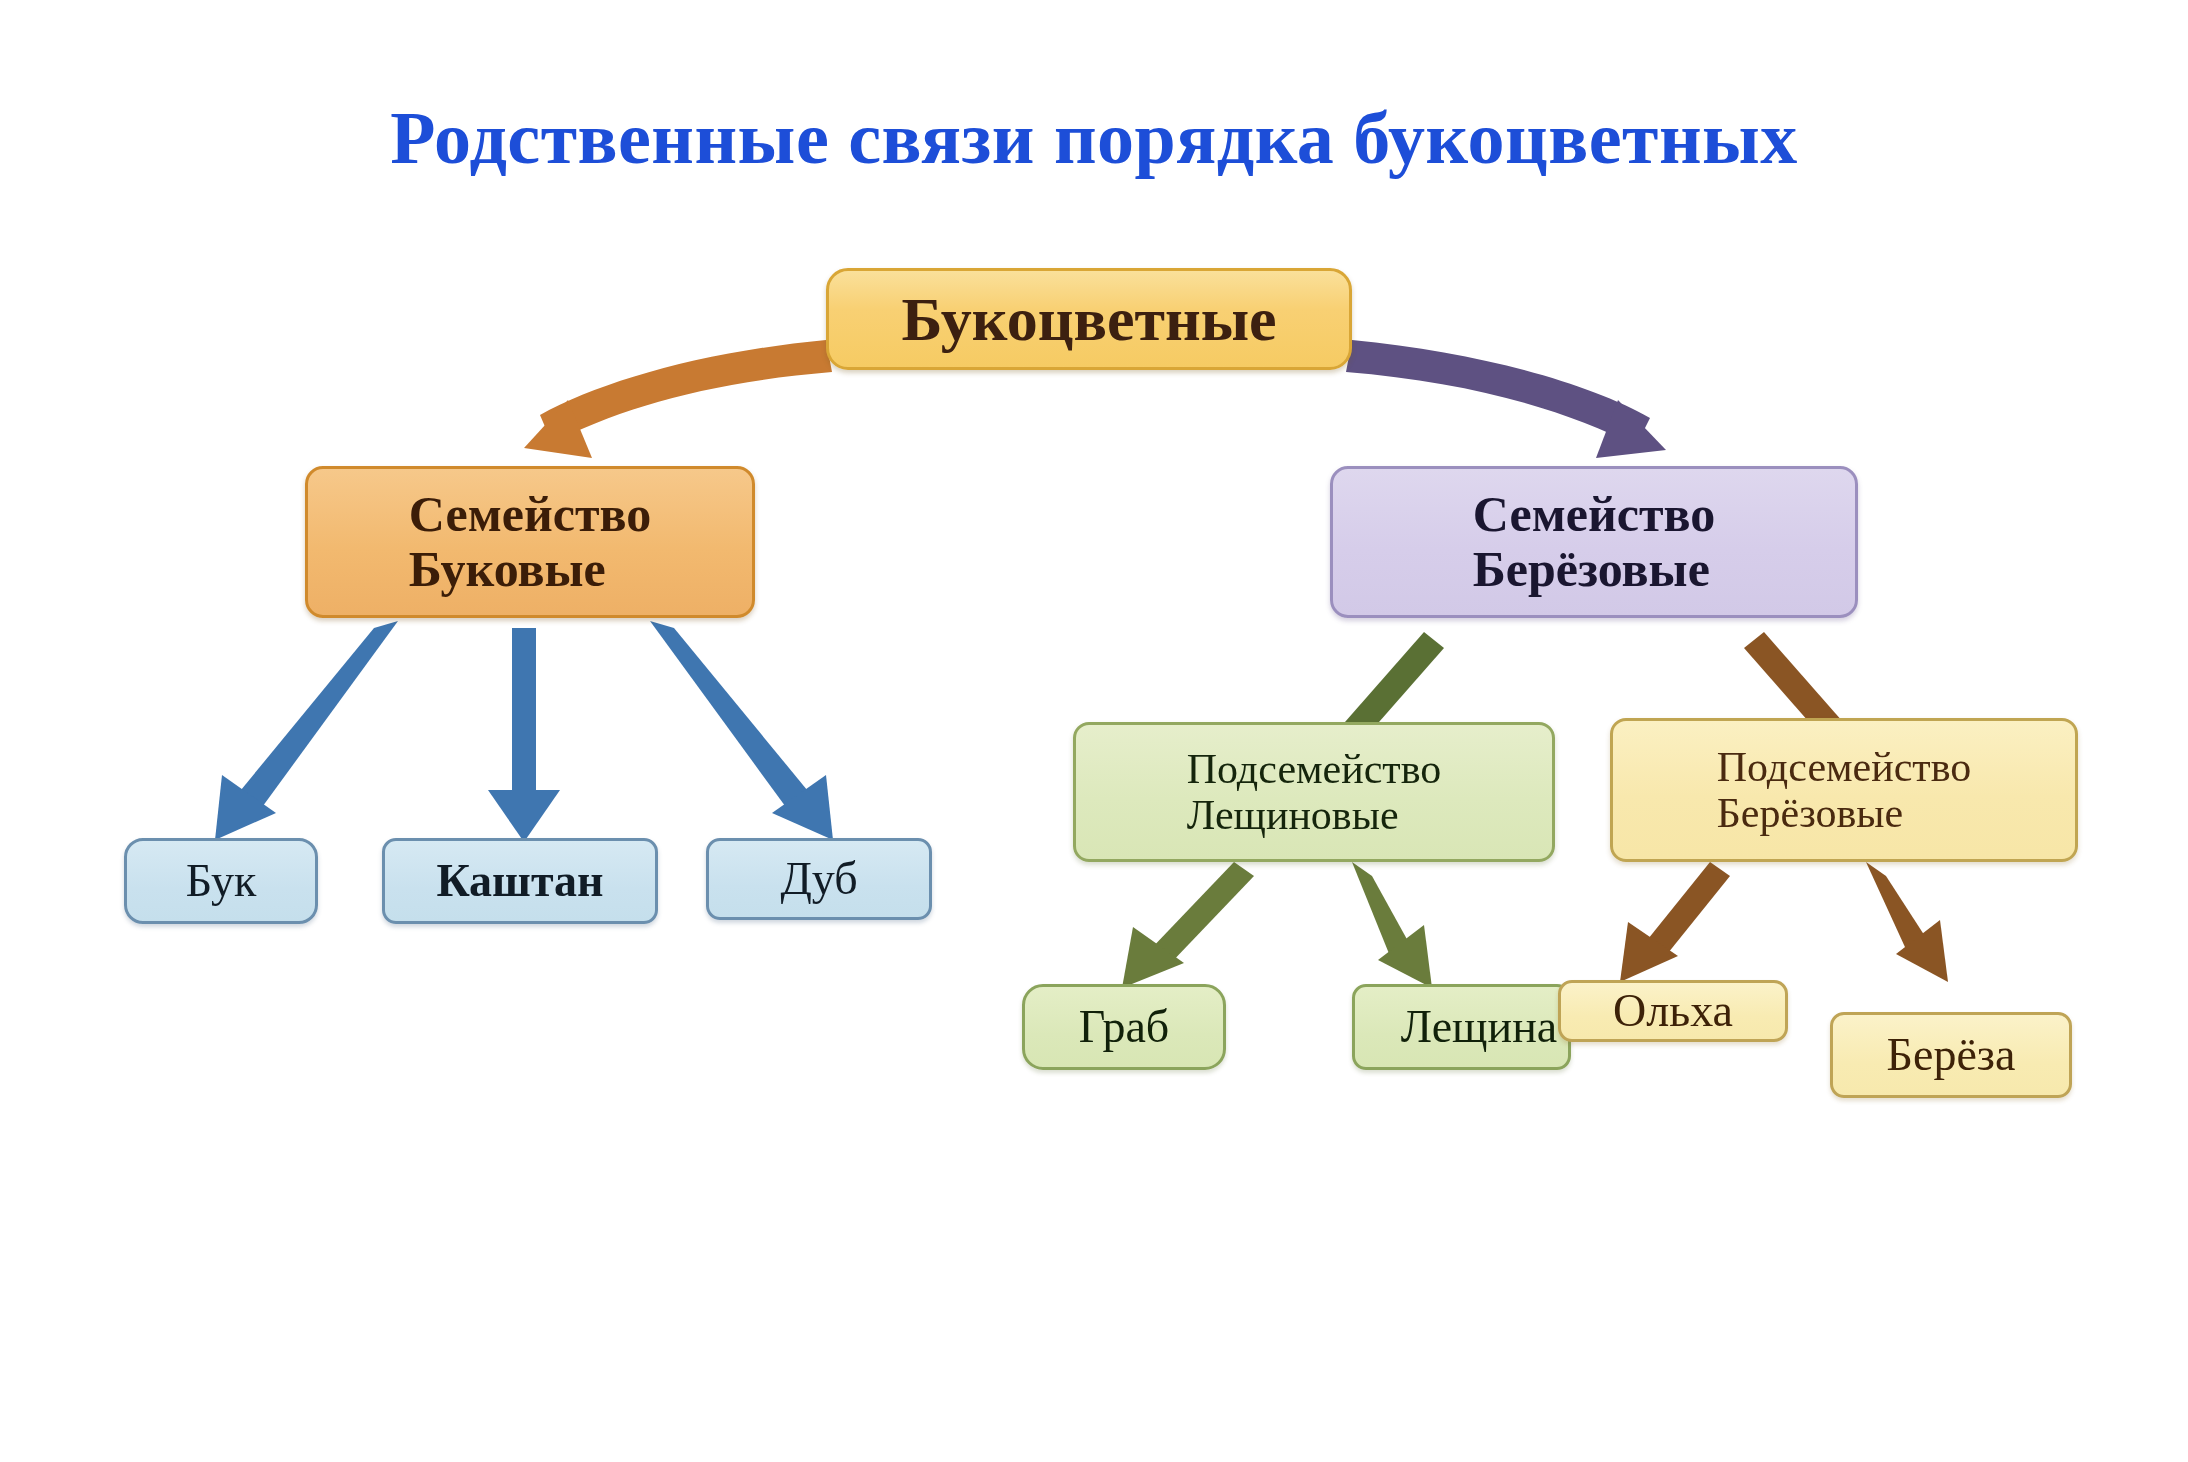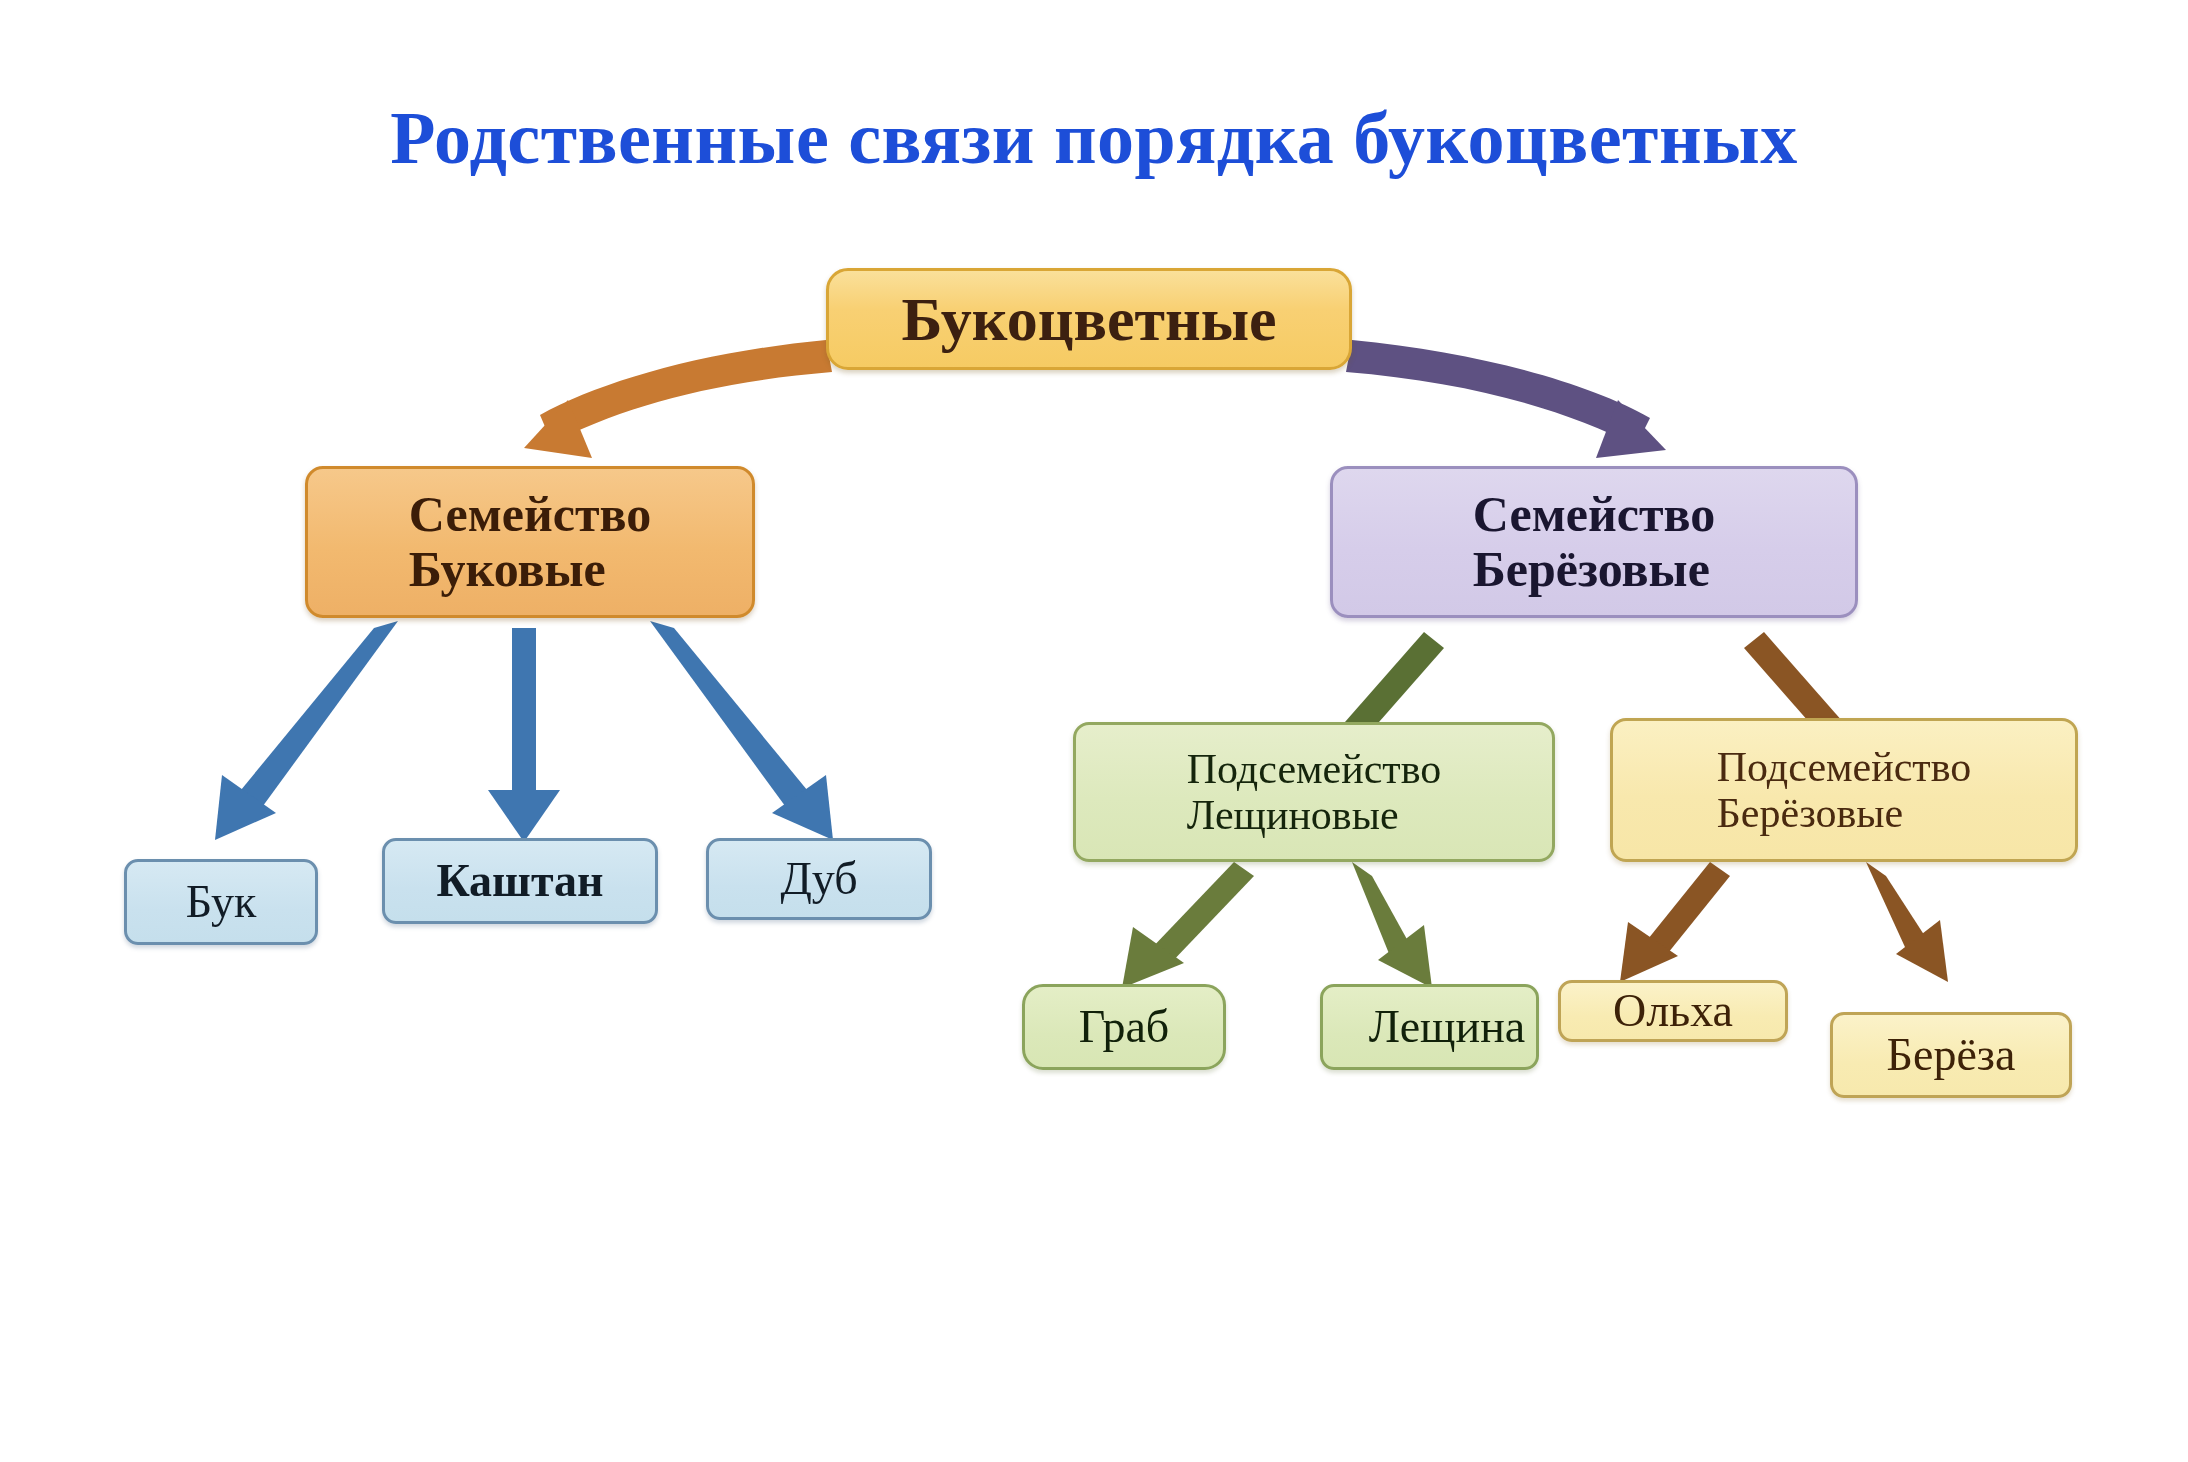--- a/index.html
+++ b/index.html
@@ -217,33 +217,33 @@
   </svg>
 
   <div class="node node-root" style="left:826px; top:268px; width:526px; height:102px;">Букоцветные</div>
 
   <div class="node node-family-beech" style="left:305px; top:466px; width:450px; height:152px;">Семейство
 Буковые</div>
 
   <div class="node node-family-birch" style="left:1330px; top:466px; width:528px; height:152px;">Семейство
 Берёзовые</div>
 
-  <div class="node node-leaf-blue" style="left:124px; top:859px; width:194px; height:86px;">Бук</div>
+  <div class="node node-leaf-blue" style="left:124px; top:838px; width:194px; height:86px;border-radius:19px;">Бук</div>
 
   <div class="node node-leaf-blue" style="left:382px; top:838px; width:276px; height:86px;font-weight:bold;">Каштан</div>
 
   <div class="node node-leaf-blue" style="left:706px; top:838px; width:226px; height:82px;">Дуб</div>
 
   <div class="node node-subfamily-hazel" style="left:1073px; top:722px; width:482px; height:140px;">Подсемейство
 Лещиновые</div>
 
   <div class="node node-subfamily-birch" style="left:1610px; top:718px; width:468px; height:144px;">Подсемейство
 Берёзовые</div>
 
   <div class="node node-leaf-green" style="left:1022px; top:984px; width:204px; height:86px;border-radius:21px;">Граб</div>
 
-  <div class="node node-leaf-green" style="left:1320px; top:984px; width:219px; height:86px;padding-left:35px;">Лещина</div>
+  <div class="node node-leaf-green" style="left:1352px; top:984px; width:219px; height:86px;padding-left:35px;">Лещина</div>
 
   <div class="node node-leaf-cream" style="left:1558px; top:980px; width:230px; height:62px;">Ольха</div>
 
   <div class="node node-leaf-cream" style="left:1830px; top:980px; width:242px; height:86px;margin-top:32px;">Берёза</div>
 
 </div>
 
 </body></html>

